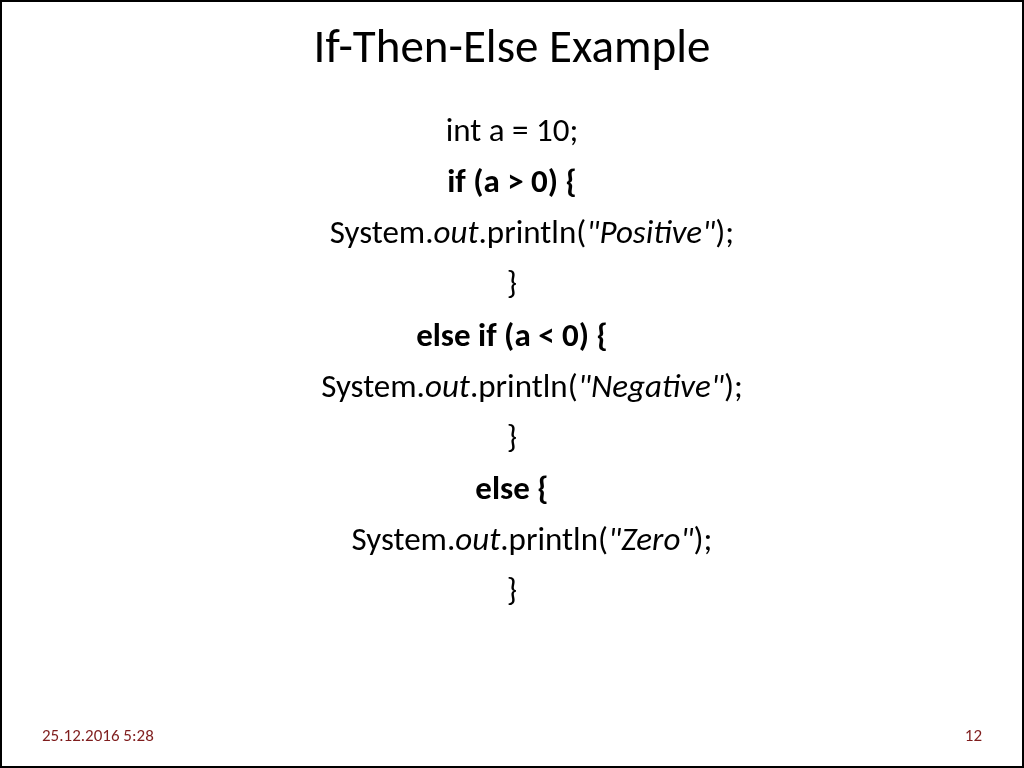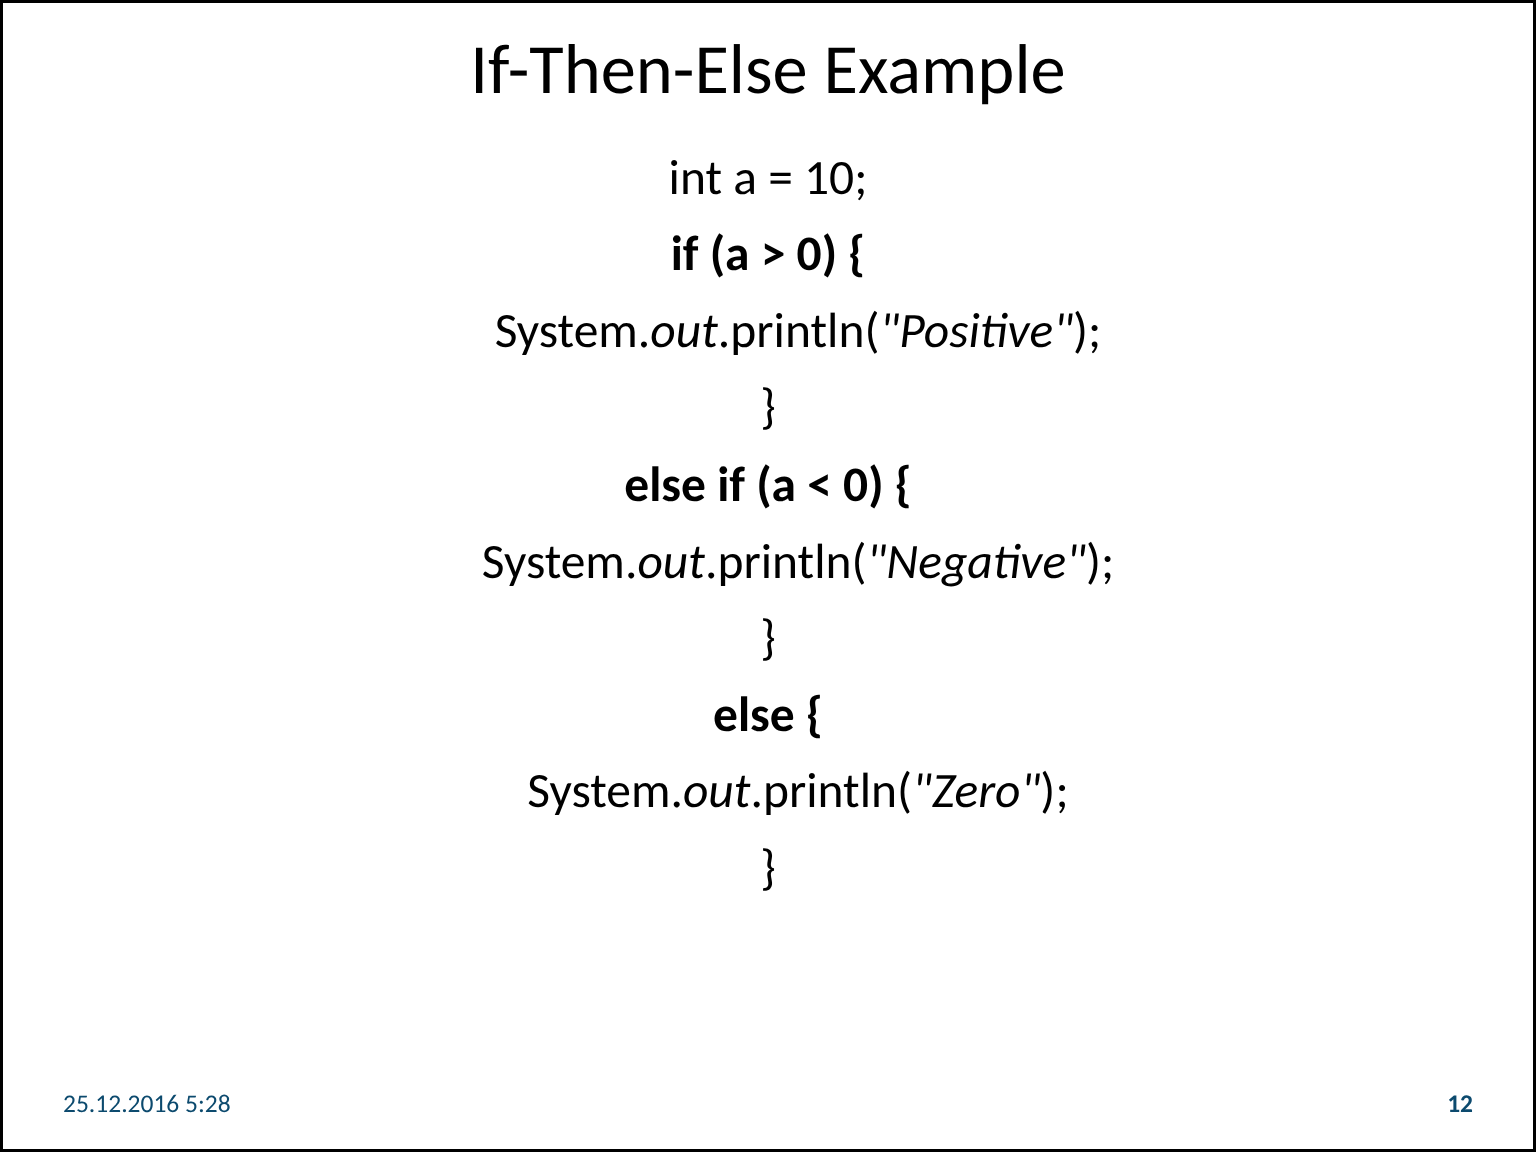--- a/index.html
+++ b/index.html
@@ -1,18 +1,19 @@
 <!DOCTYPE html>
 <html><head>
   <meta charset="utf-8">
   <style>
     * {
       margin: 0;
       padding: 0;
       box-sizing: border-box;
+      gap: 12px;
     }
     body {
       width: 1024px;
       height: 768px;
       background: #ffffff;
       font-family: Calibri, Arial, sans-serif;
       position: relative;
       border: 2px solid #000000;
     }
     .slide {
@@ -50,32 +51,31 @@
     }
     .footer {
       position: absolute;
       bottom: 20px;
       left: 0;
       right: 0;
       display: flex;
       justify-content: space-between;
       padding: 0 40px;
       font-size: 17px;
-      color: #0c4a6e;
+      color: #7f1d1d;
     }
     .footer-left {
       text-align: left;
     }
     .footer-center {
       position: absolute;
       left: 50%;
       transform: translateX(-50%);
     }
     .footer-right {
-      font-weight: bold;
     }
   </style>
 </head>
 <body>
 
 <div class="slide">
   <h1 class="title">If-Then-Else Example</h1>
 
   <div class="code-block">
     <div class="code-line">int a = 10;</div>

